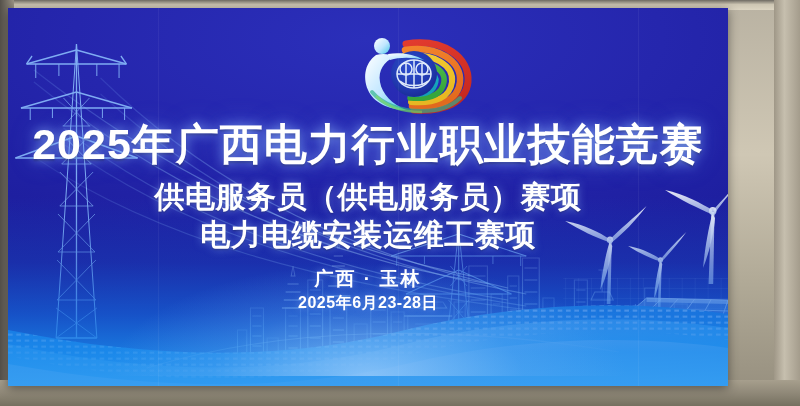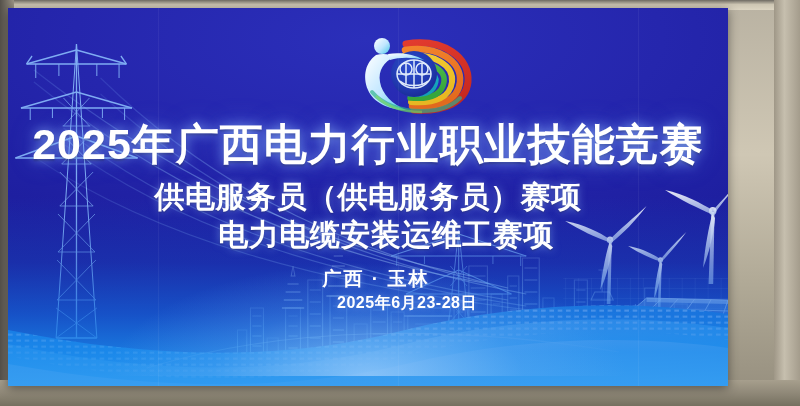--- a/index.html
+++ b/index.html
@@ -45,27 +45,27 @@
   .txt{position:absolute;left:0;top:0;width:100%;text-align:center;color:#fff;}
   .title{position:absolute;top:110px;left:0;width:100%;
          font-size:43px;line-height:52px;font-weight:bold;letter-spacing:1px;
          color:#ffffff;
          text-shadow:0 0 12px rgba(150,190,255,.75),0 0 26px rgba(90,140,255,.45),0 2px 2px rgba(0,0,0,.3);}
   .sub1{position:absolute;top:170px;left:0;width:100%;
         font-size:30px;line-height:38px;font-weight:bold;letter-spacing:.5px;
         text-shadow:0 0 9px rgba(150,190,255,.6),0 1px 2px rgba(0,0,0,.3);}
   .sub2{position:absolute;top:208px;left:0;width:100%;
         font-size:30px;line-height:38px;font-weight:bold;letter-spacing:.5px;
-        text-shadow:0 0 9px rgba(150,190,255,.6),0 1px 2px rgba(0,0,0,.3);padding-left:18px;}
-  .place{position:absolute;top:259px;left:8px;width:100%;
+        text-shadow:0 0 9px rgba(150,190,255,.6),0 1px 2px rgba(0,0,0,.3);}
+  .place{position:absolute;top:259px;left:0;width:100%;
          font-size:19px;line-height:24px;font-weight:bold;letter-spacing:2px;
          text-shadow:0 0 7px rgba(150,190,255,.55);}
   .dates{position:absolute;top:285px;left:0;width:100%;
          font-size:16px;line-height:20px;font-weight:bold;letter-spacing:.5px;
-         text-shadow:0 0 7px rgba(150,190,255,.5);padding-left:39px;}
+         text-shadow:0 0 7px rgba(150,190,255,.5);}
 
   
   .art{position:absolute;left:0;top:0;width:100%;height:100%;pointer-events:none;}
   .art svg{position:absolute;left:0;top:0;width:100%;height:100%;}
 </style>
 </head>
 <body>
 
 <div class="scene">
 

